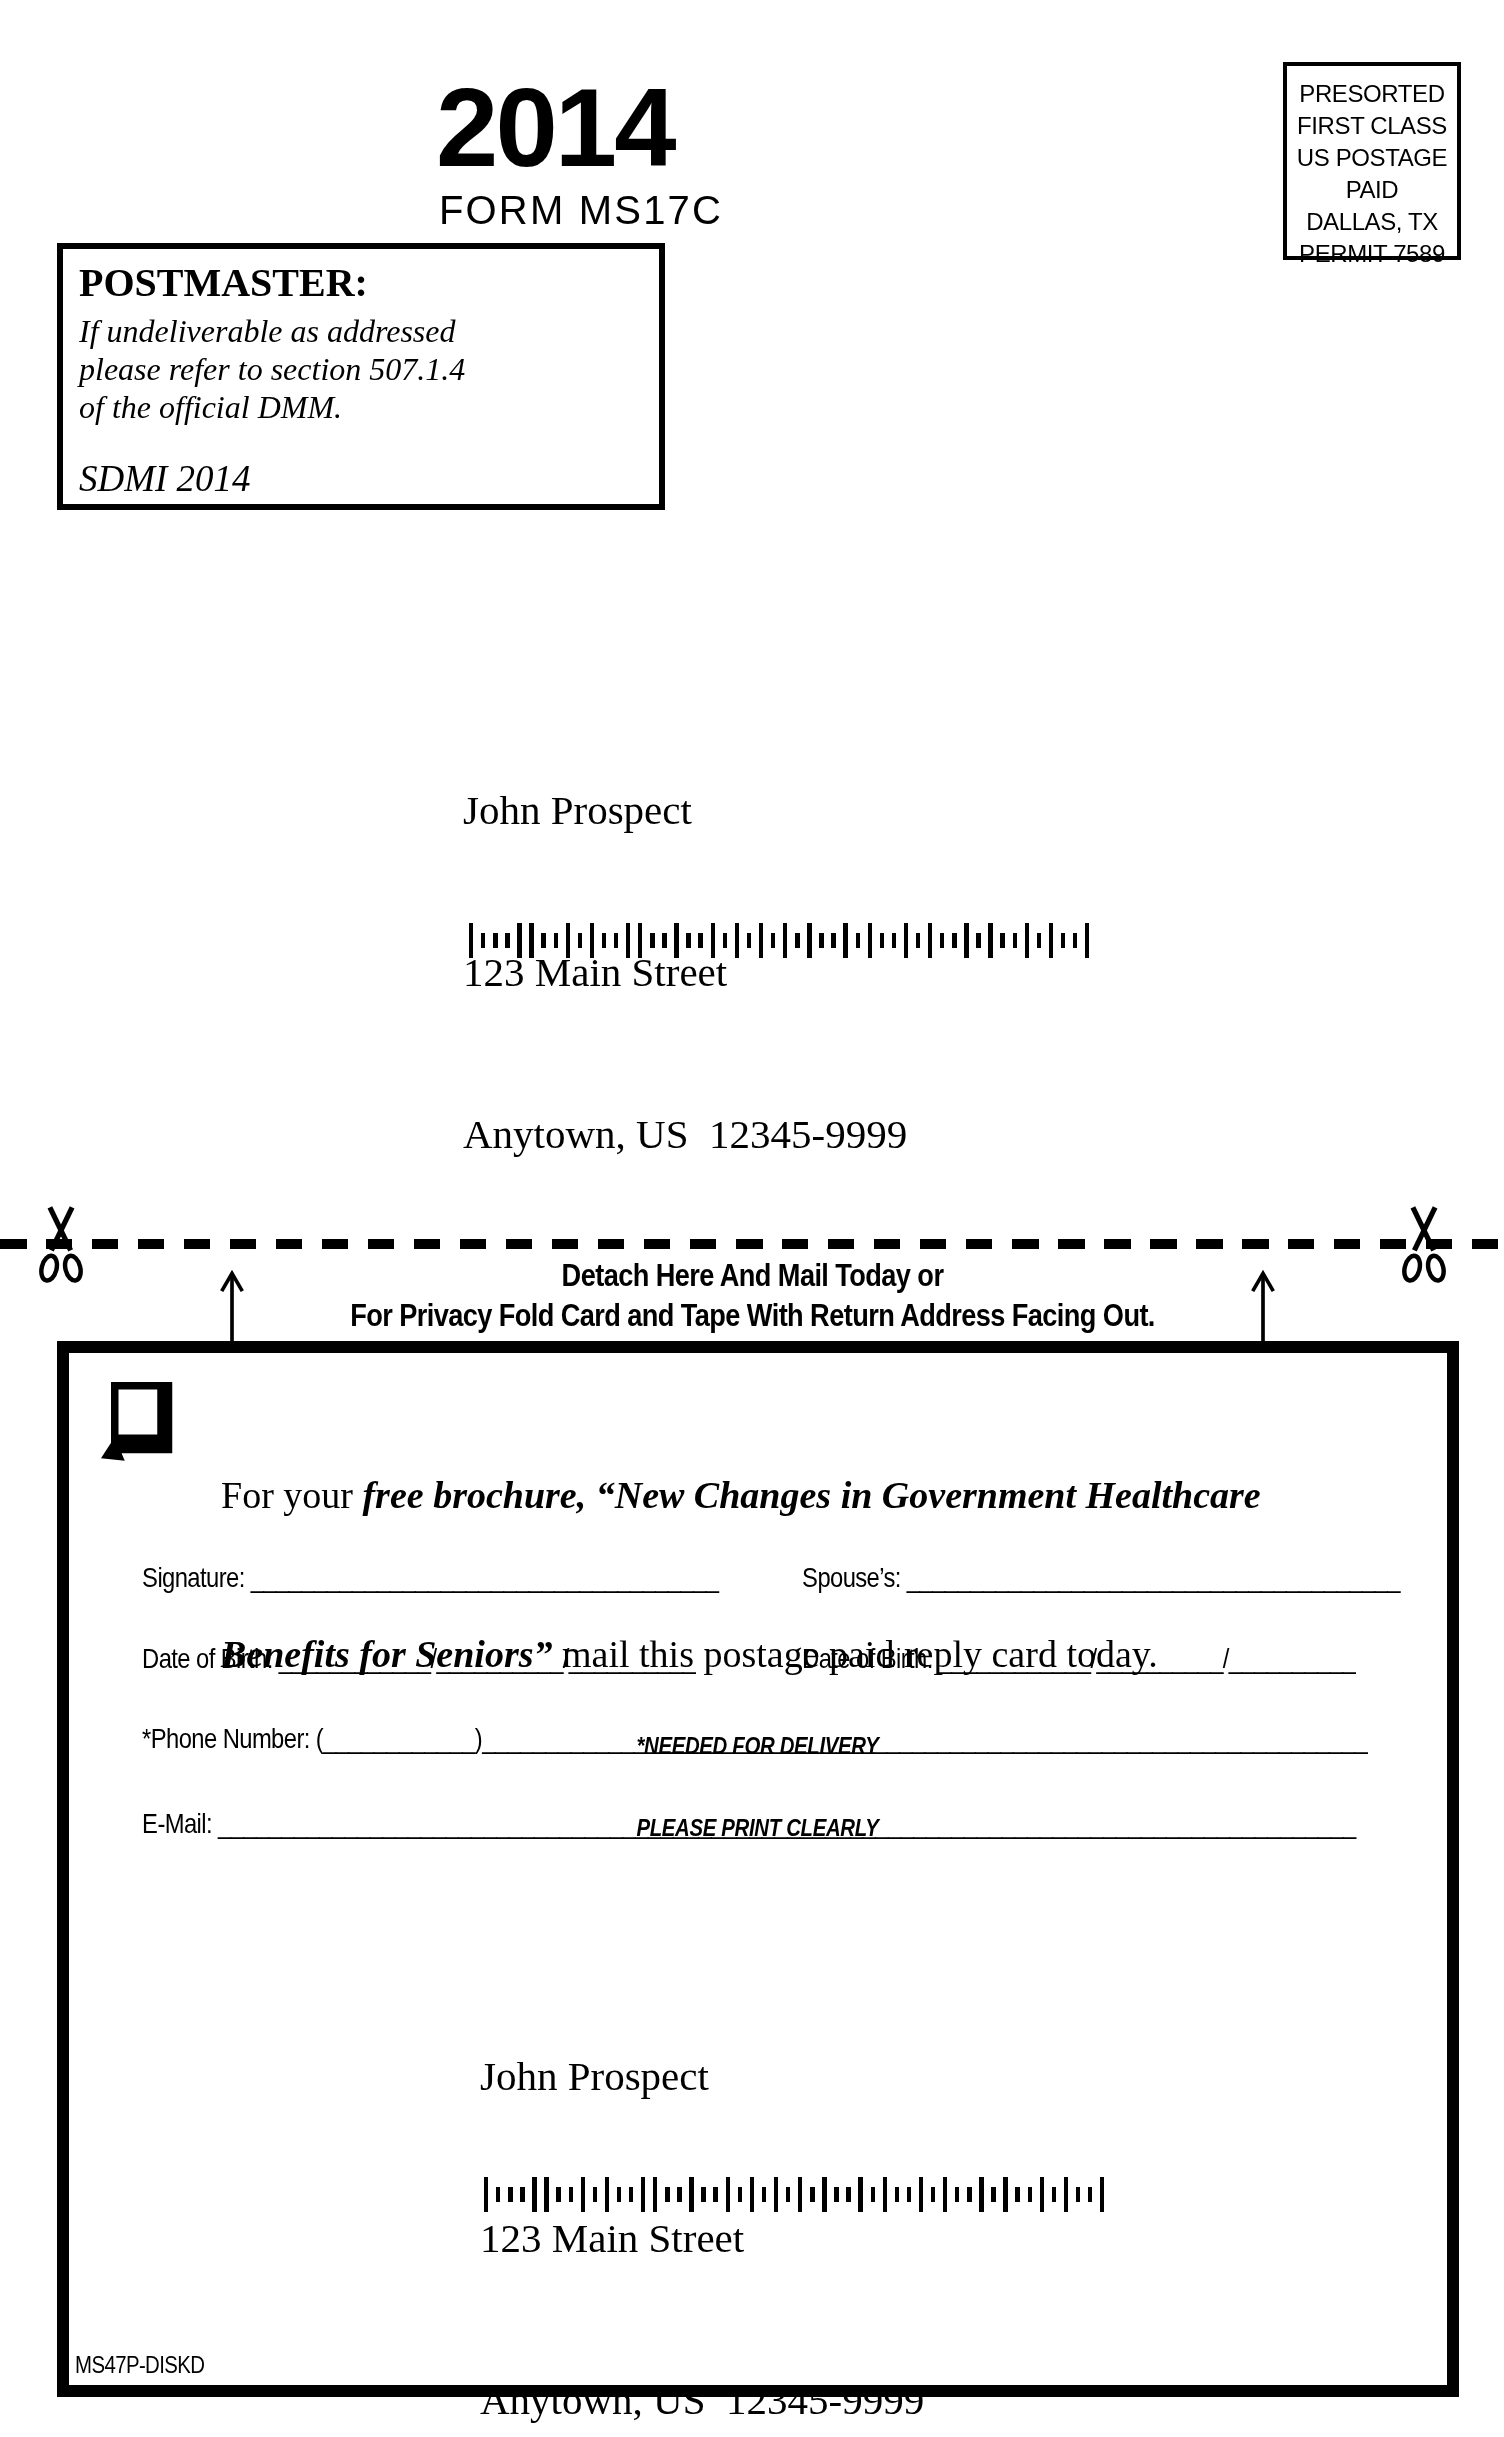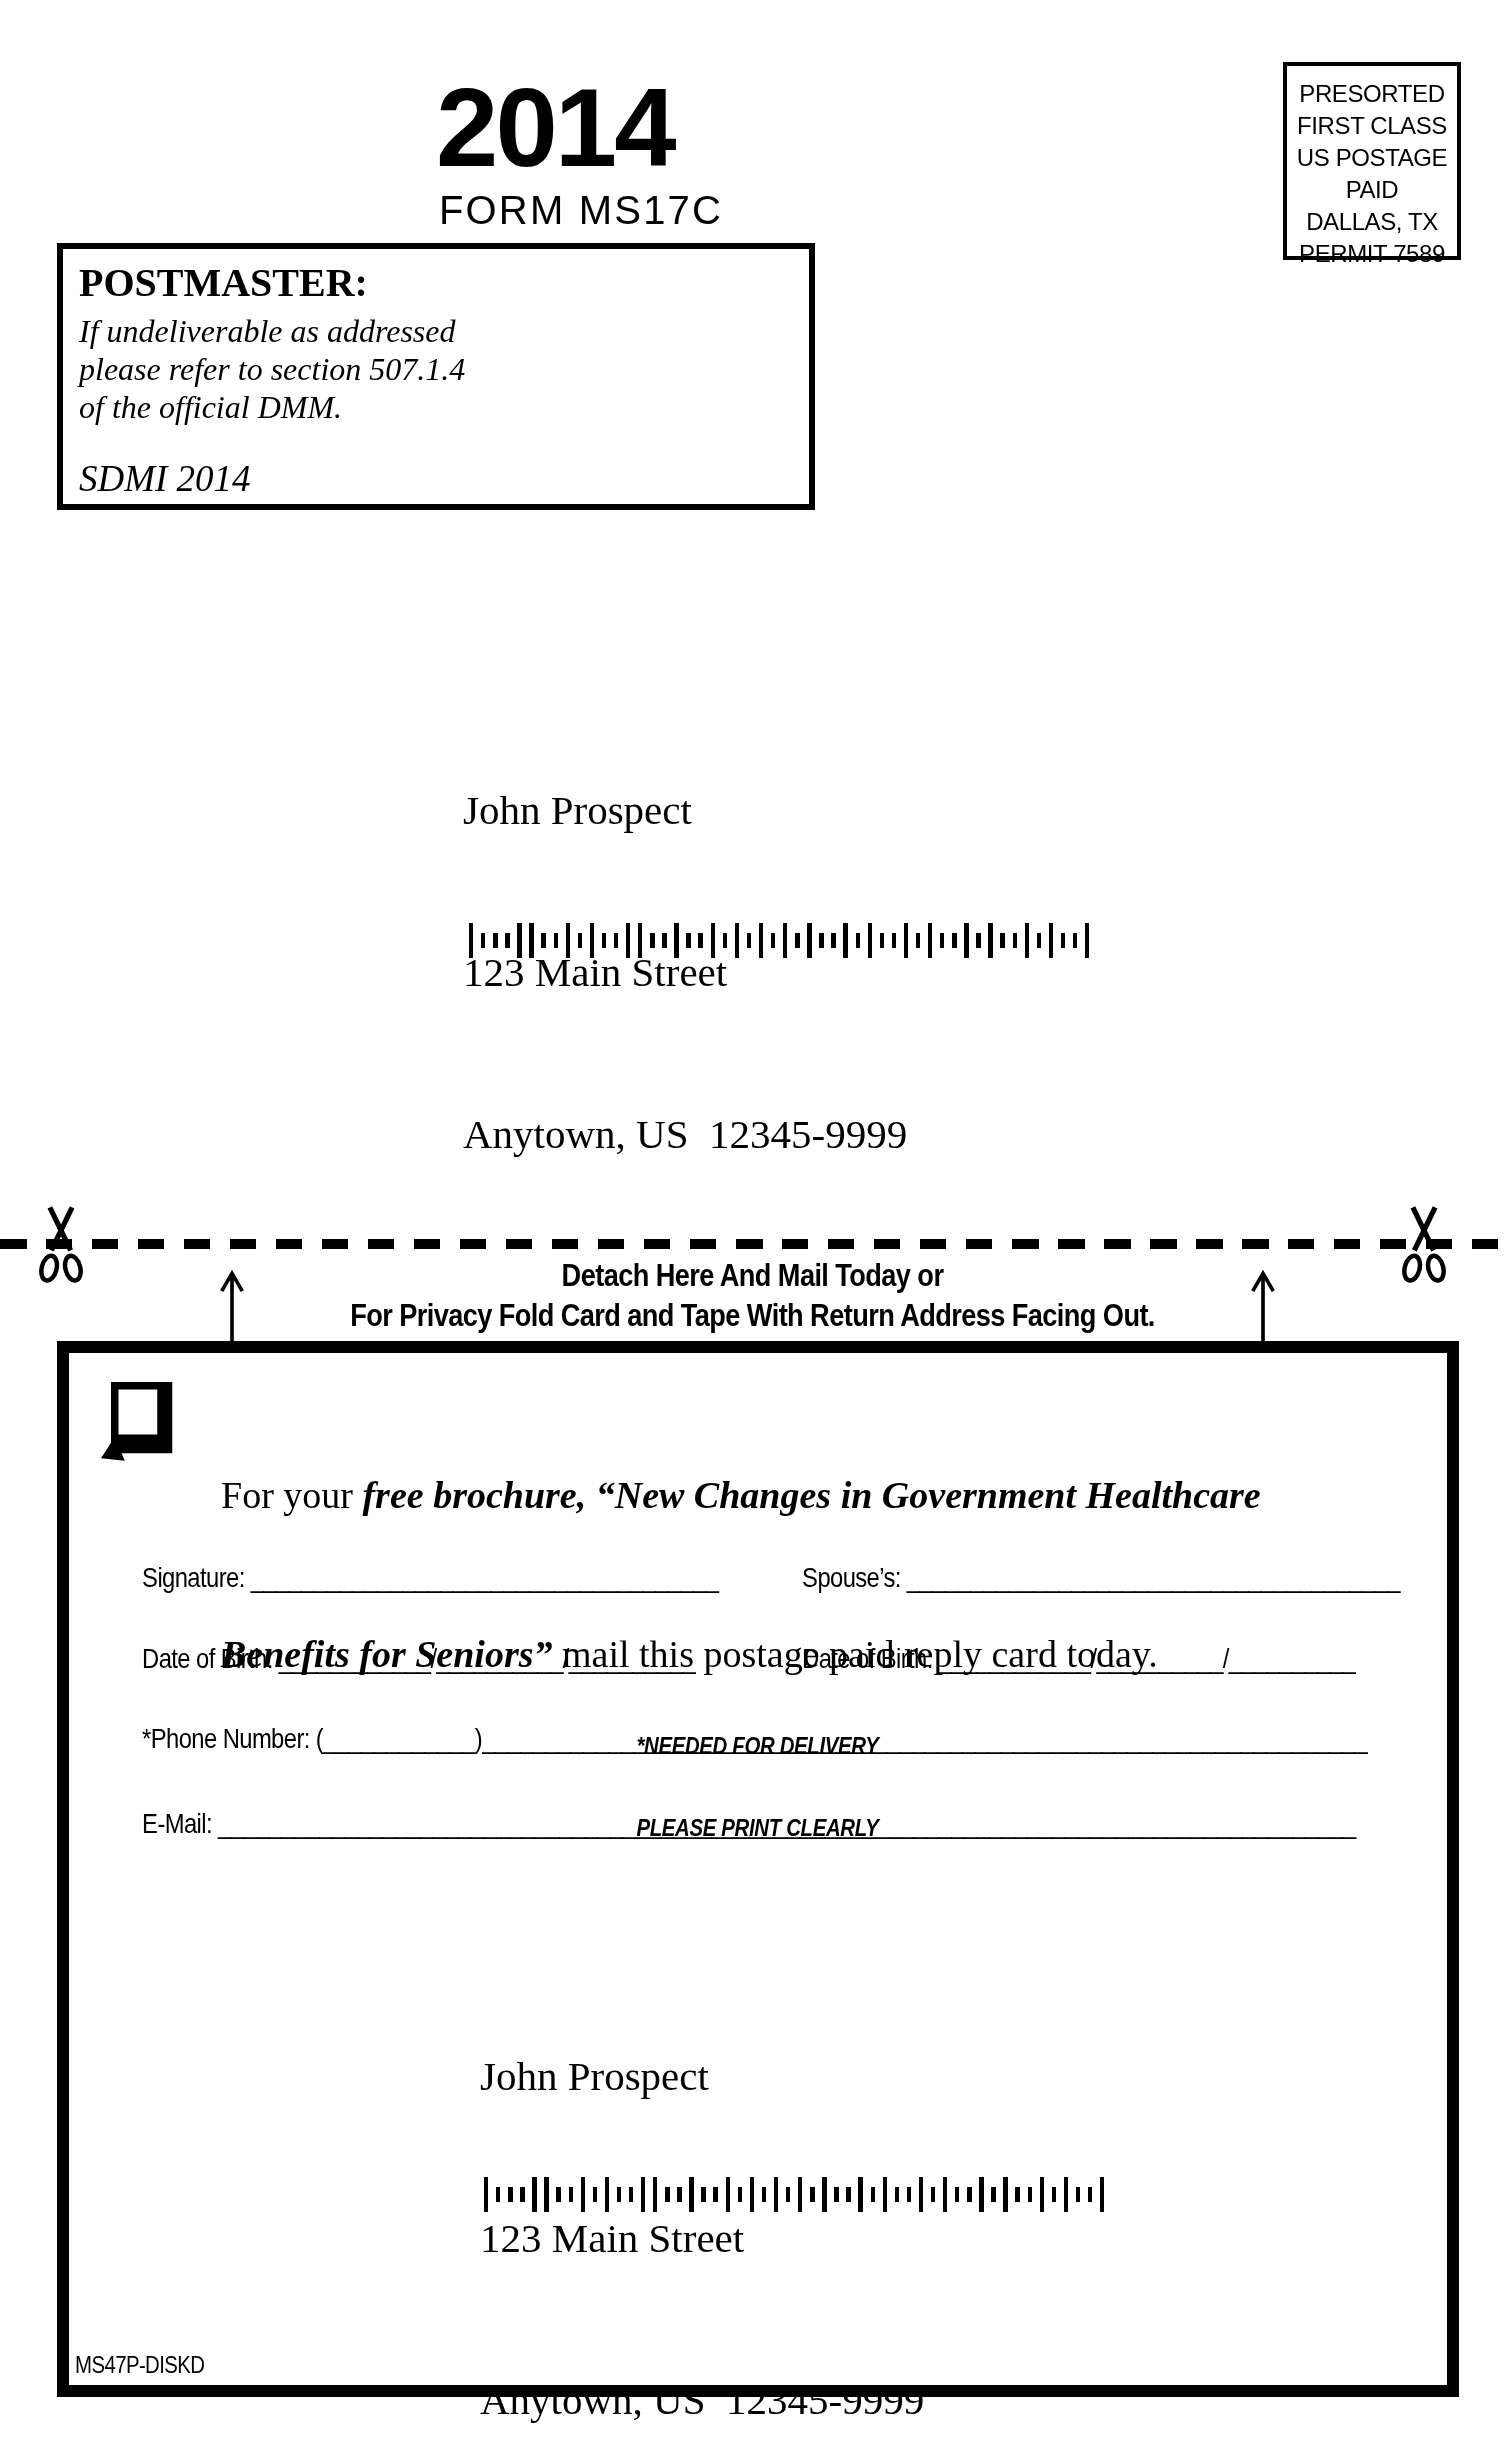--- a/index.html
+++ b/index.html
@@ -15,21 +15,21 @@
   .year-block{position:absolute;left:436px;top:74px;}
   .year{font-size:112px;font-weight:bold;line-height:108px;letter-spacing:-2.9px;}
   .form-no{font-size:40px;letter-spacing:2.2px;margin-top:5.9px;margin-left:2.9px;}
 
   
   .postage-box{position:absolute;left:1283px;top:62px;width:178px;height:198px;
     border:4.4px solid #000;box-sizing:border-box;text-align:center;
     font-size:24px;line-height:32px;padding-top:12px;letter-spacing:-0.4px;}
 
   
-  .postmaster-box{position:absolute;left:57px;top:243px;width:758px;height:267px;
+  .postmaster-box{position:absolute;left:57px;top:243px;width:608px;height:267px;
     border:6.6px solid #000;box-sizing:border-box;padding:10.3px 0 0 16px;
     font-family:"Liberation Serif","DejaVu Serif",serif;}
   .pm-title{font-size:40px;font-weight:bold;}
   .pm-body{font-style:italic;font-size:32px;line-height:38px;margin-top:5.9px;}
   .pm-code{font-style:italic;font-size:37px;margin-top:31px;}
 
   
   .address{font-family:"Liberation Serif","DejaVu Serif",serif;font-size:41px;
     line-height:54px;white-space:pre;}
   .address-1{position:absolute;left:463px;top:675px;}

